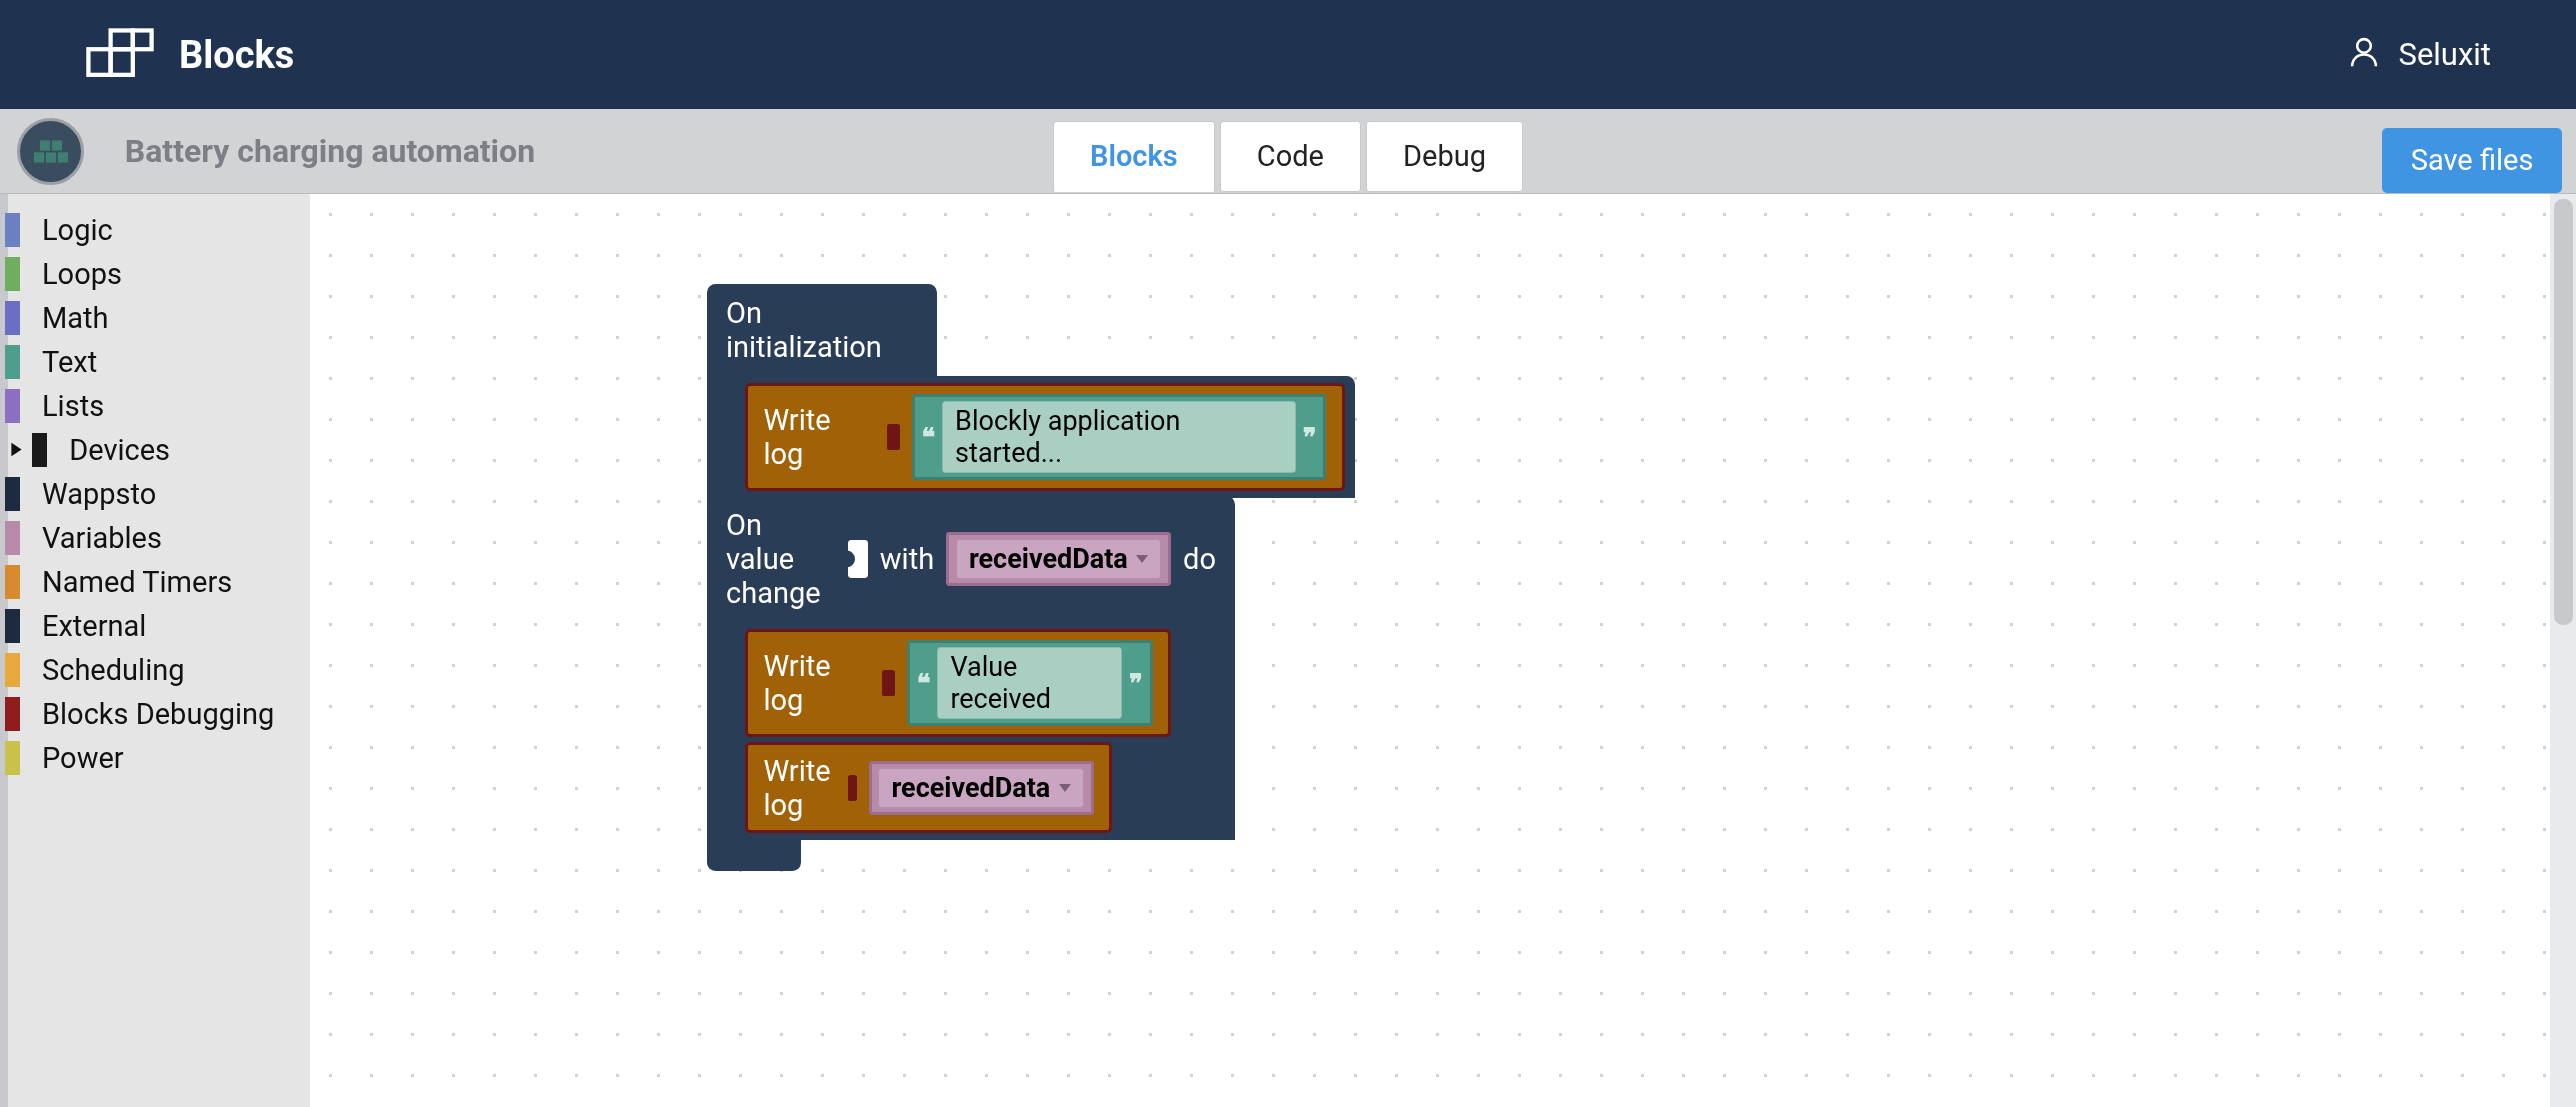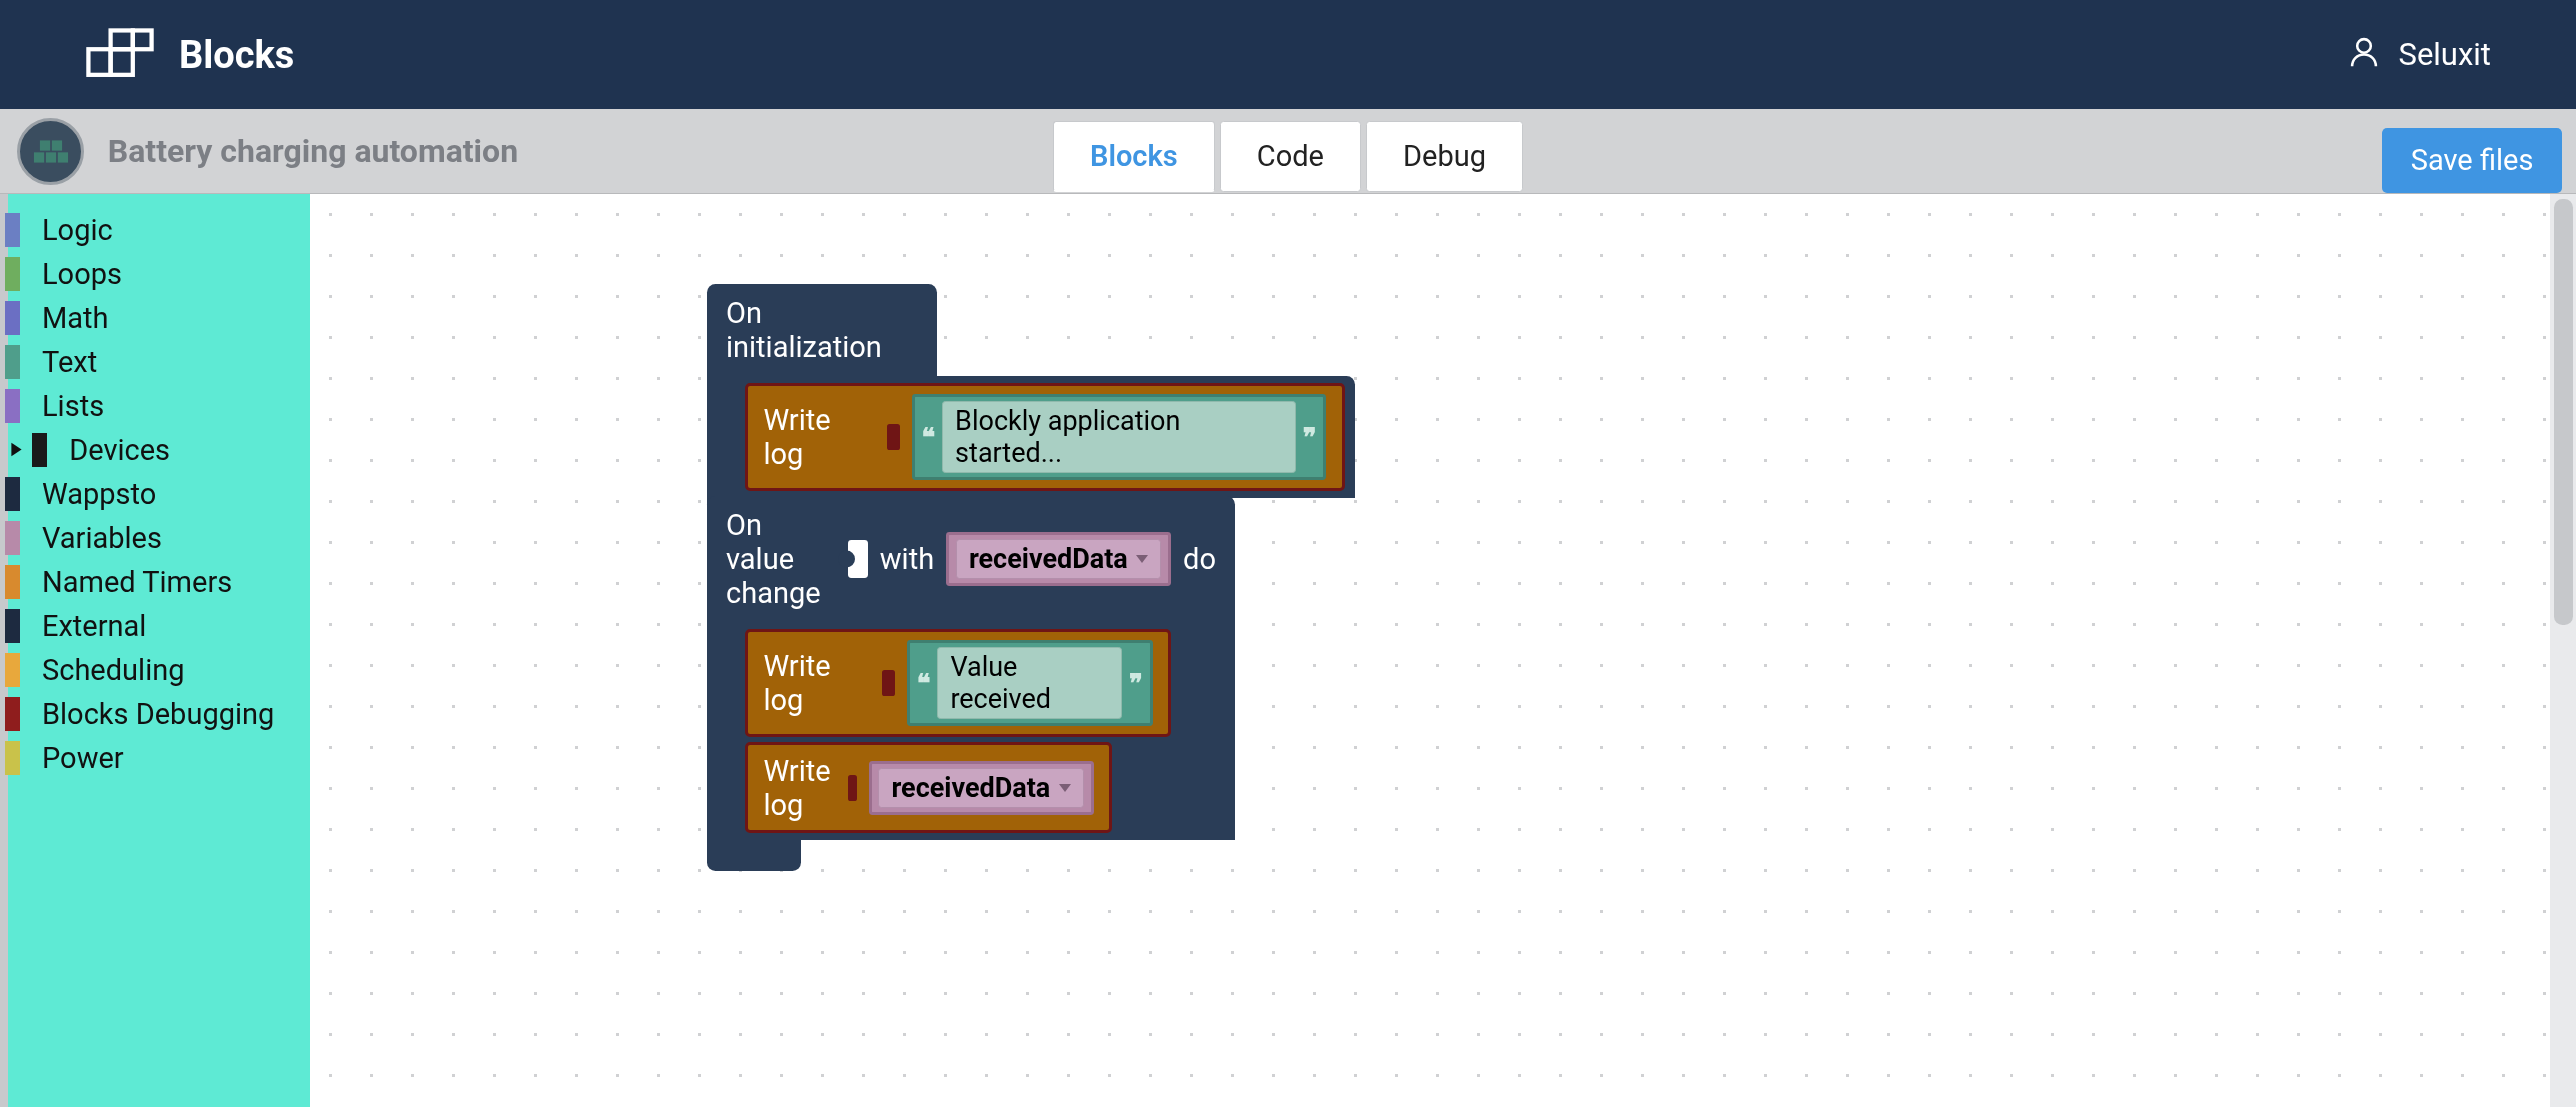--- a/index.html
+++ b/index.html
@@ -31,21 +31,21 @@
   
   .subbar {
     background: #d2d3d5;
     height: 85px;
     display: flex;
     align-items: center;
     padding: 0 17px;
     position: relative;
     border-bottom: 0.9px solid #b8b9bb;
   }
-  .project-lead { display: flex; align-items: center; gap: 17px; margin-left: 0; }
+  .project-lead { display: flex; align-items: center; gap: 34px; margin-left: 0; }
   .project-avatar {
     width: 67px; height: 67px; border-radius: 50%;
     background: #3a4d5f;
     border: 3.4px solid #9aa0a6;
     display:flex; align-items:center; justify-content:center;
   }
   .project-title { font-size: 32px; font-weight: 700; color: #7c7f85; margin-left: 6.8px; }
   .tabset {
     position: absolute;
     left: 50%; transform: translateX(-50%);
@@ -68,21 +68,21 @@
     padding: 15.4px 29px; font-size: 29px;
     border-radius: 5.1px; cursor: pointer;
   }
 
   
   .main { display: flex; height: calc(100% - 194px); }
 
   
   .toolbox {
     width: 310px;
-    background: #5eead4;
+    background: #e5e5e5;
     border-left: 8.5px solid #c7c9cc;
     padding-top: 13.6px;
   }
   .tool-item {
     display: flex; align-items: center;
     height: 44px;
     font-size: 29px;
     color: #111;
     cursor: pointer;
     padding-left: 0;

